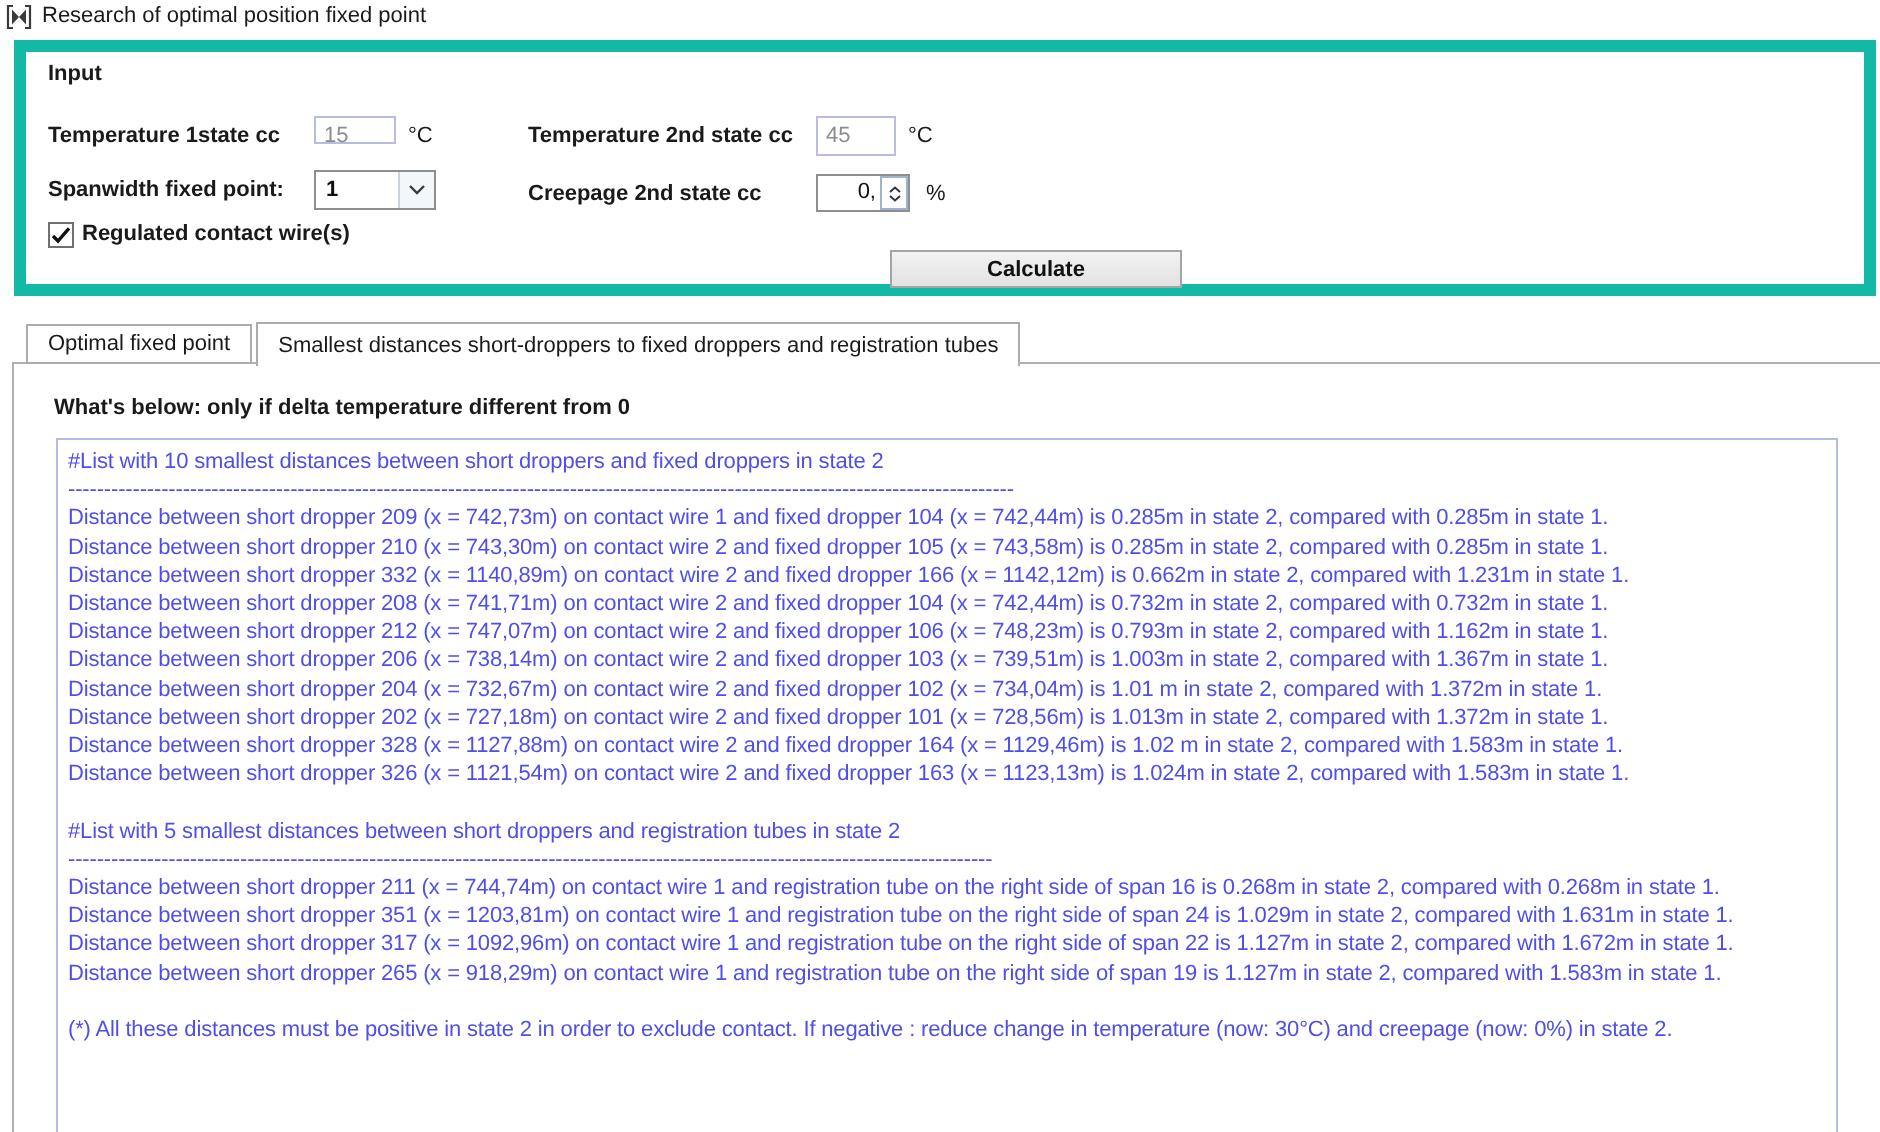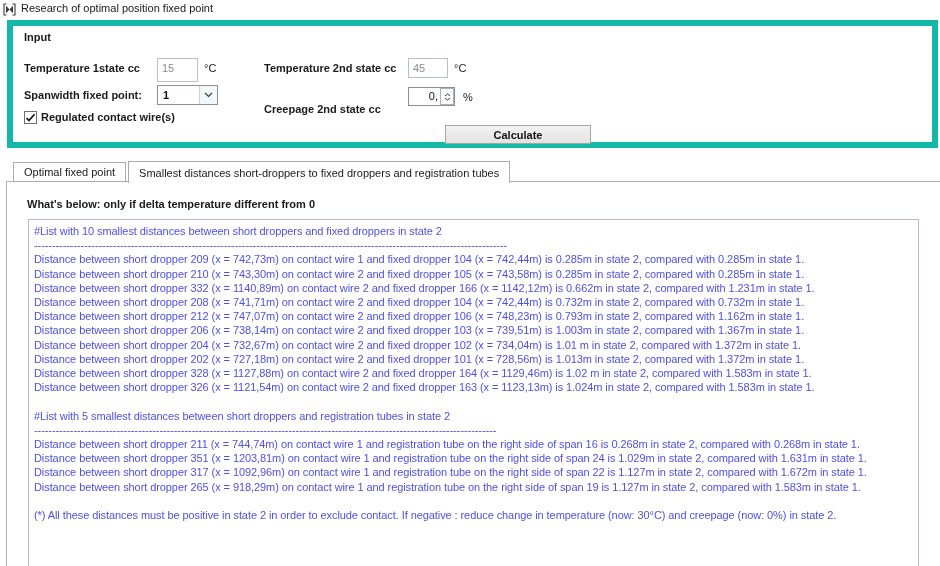--- a/index.html
+++ b/index.html
@@ -59,38 +59,38 @@
         <path d="M10,2.8 L6.5,6.5 L10,10.2 Z" fill="#3a3a3a"></path>
       </svg>
     </span>
     <span class="abs title-text">Research of optimal position fixed point</span>
   </div>
 
   <div class="abs groupbox">
     <span class="abs groupbox-title">Input</span>
 
     <span class="abs fld-label" style="left:11px;top:36px;">Temperature 1state cc</span>
-    <div class="abs textbox" style="left:144px;top:32px;width:41px;height:24px;">15</div>
+    <div class="abs textbox" style="left:144px;top:32px;width:41px;height:14px;">15</div>
     <span class="abs unit" style="left:191px;top:36px;">°C</span>
 
     <span class="abs fld-label" style="left:251px;top:36px;">Temperature 2nd state cc</span>
     <div class="abs textbox" style="left:395px;top:32px;width:40px;height:20px;">45</div>
     <span class="abs unit" style="left:441px;top:36px;">°C</span>
 
     <span class="abs fld-label" style="left:11px;top:63px;">Spanwidth fixed point:</span>
     <div class="abs combobox" style="left:144px;top:59px;width:61px;height:20px;">
       <span class="combo-value">1</span>
       <span class="combo-btn">
         <svg width="9" height="6" viewBox="0 0 9 6">
             <path d="M1,1 L4.5,4.5 L8,1" stroke="#3a3a3a" stroke-width="1.2" fill="none"></path>
           </svg>
       </span>
     </div>
 
-    <span class="abs fld-label" style="left:251px;top:65px;margin-top:12px;">Creepage 2nd state cc</span>
+    <span class="abs fld-label" style="left:251px;top:65px;">Creepage 2nd state cc</span>
     <div class="abs spinner" style="left:395px;top:61px;width:47px;height:19px;">
       <span class="spin-value">0,</span>
       <span class="spin-btns">
         <svg width="7" height="4" viewBox="0 0 7 4">
             <path d="M1,3 L3.5,0.8 L6,3" stroke="#333" stroke-width="1" fill="none"></path>
           </svg>
         <svg width="7" height="4" viewBox="0 0 7 4">
             <path d="M1,1 L3.5,3.2 L6,1" stroke="#333" stroke-width="1" fill="none"></path>
           </svg>
       </span>

